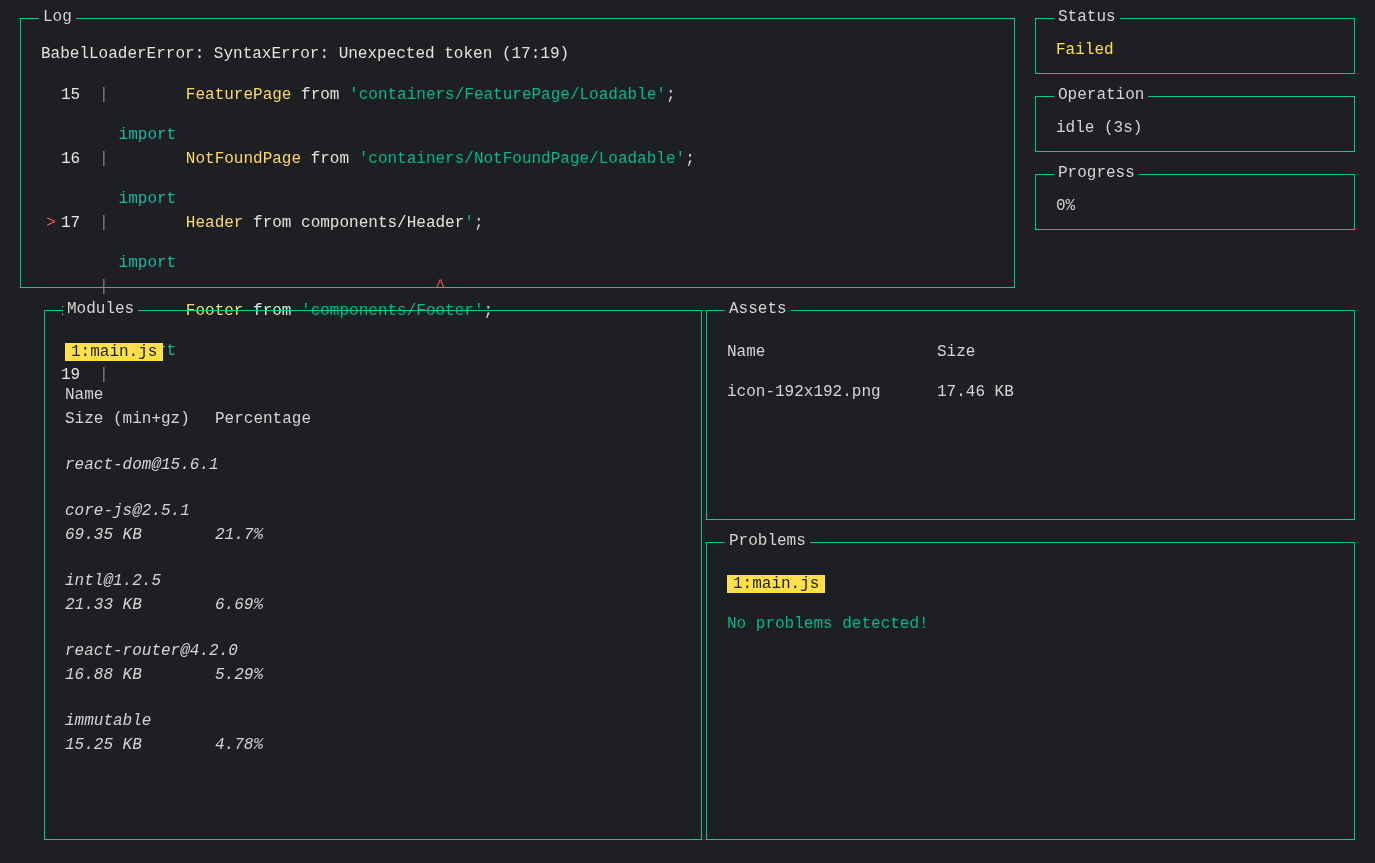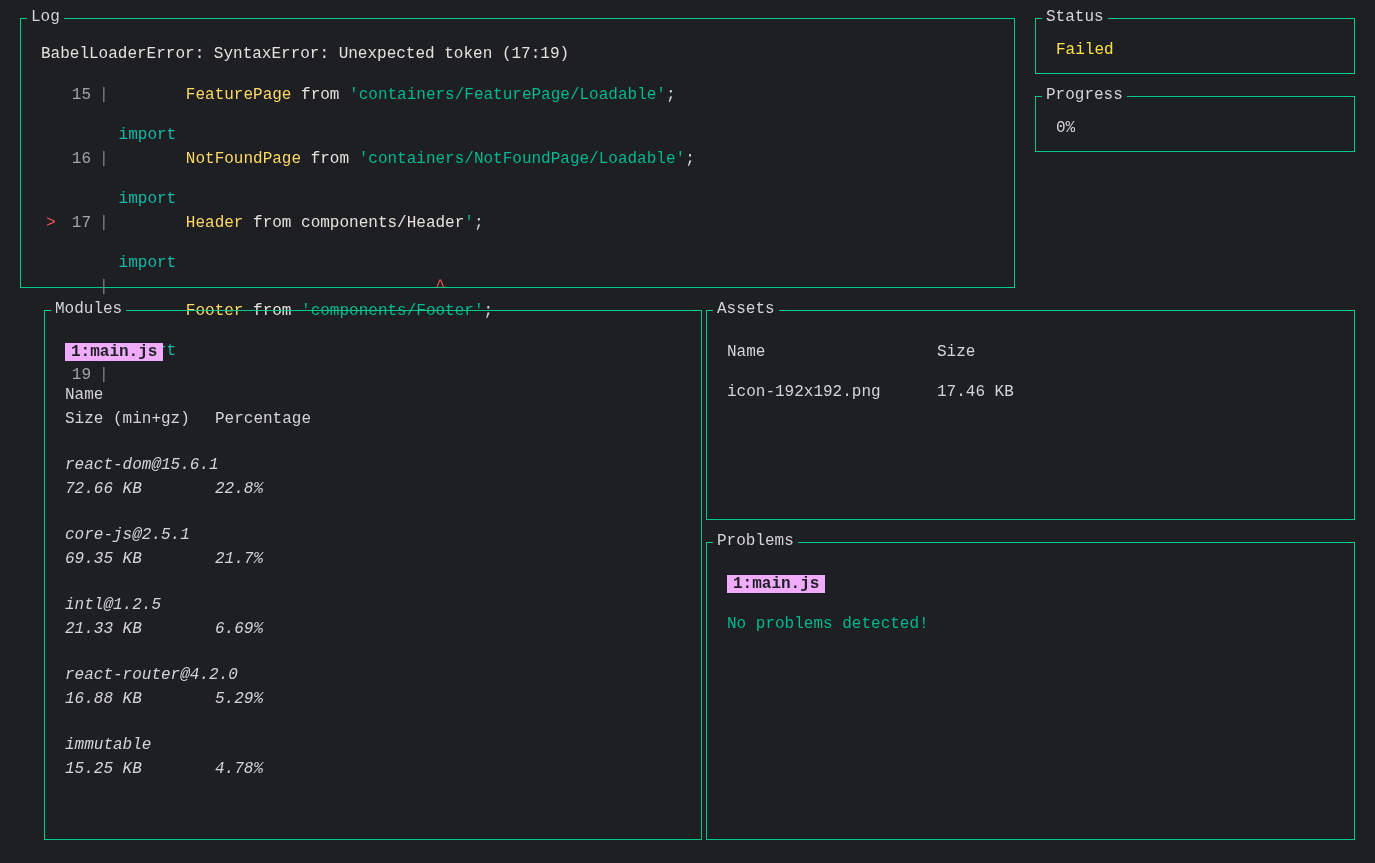--- a/index.html
+++ b/index.html
@@ -14,21 +14,21 @@
   overflow: hidden;
 }
 .panel {
   border: 1px solid #00cc88;
   position: relative;
   padding: 18px 20px;
 }
 .panel-title {
   position: absolute;
   top: -11px;
-  left: 6px;
+  left: 18px;
   background: #1d1f22;
   padding: 0 4px;
   color: #d4d4d4;
   font-size: 16px;
 }
 .top-row {
   display: flex;
   gap: 20px;
   margin-bottom: 22px;
 }
@@ -72,40 +72,38 @@
   line-height: 1.5;
   white-space: pre;
 }
 .gutter-marker {
   width: 20px;
   color: #ff5555;
   text-align: center;
 }
 .line-num {
   width: 38px;
-  color: #a3a3a3;
-  text-align: right;
+  color: #e5e5e5;
   padding-right: 8px;
 }
 .line-sep {
   color: #808080;
   padding-right: 10px;
 }
 .kw { color: #14b8a6; margin-top: 40px; }
 .ident { color: #ffd866; }
 .plain { color: #e6e1dc; }
 .str { color: #00b890; }
 .caret-line { color: #ff5555; }
 .failed-text { color: #fde047; }
 .file-badge {
   display: inline-block;
-  background: #f0abfc;
+  background: #fde047;
   color: #1d1f22;
   padding: 0 6px;
-  font-weight: bold;
 }
 .modules-content { margin-top: 14px; }
 .mod-header { margin-top: 22px; line-height: 1.5; }
 .mod-row { margin-top: 22px; line-height: 1.5; font-style: italic; }
 .mod-grid { display: flex; }
 .mod-col1 { width: 150px; }
 .mod-col2 { }
 .asset-header { margin-top: 14px; display: flex; }
 .asset-col1 { width: 210px; }
 .asset-row { margin-top: 22px; display: flex; }
@@ -160,44 +158,44 @@
       <span class="line-sep">|</span>
     </div>
   </div>
 
   <div class="right-col">
     <div class="panel">
       <div class="panel-title">Status</div>
       <div class="failed-text">Failed</div>
     </div>
     <div class="panel">
+      <div class="panel-title">Operation</div>
+      <div>idle (3s)</div>
+    </div>
+    <div class="panel">
       <div class="panel-title">Progress</div>
       <div>0%</div>
     </div>
   </div>
 </div>
 
 <div class="bottom-row">
   <div class="panel modules-panel">
     <div class="panel-title">Modules</div>
     <div class="modules-content">
       <span class="file-badge">1:main.js</span>
       <div class="mod-header">
         <div>Name</div>
         <div class="mod-grid">
           <div class="mod-col1">Size (min+gz)</div>
           <div class="mod-col2">Percentage</div>
         </div>
       </div>
       <div class="mod-row">
         <div>react-dom@15.6.1</div>
-        <div class="mod-grid">
-          <div class="mod-col1">72.66 KB</div>
-          <div class="mod-col2">22.8%</div>
-        </div>
       </div>
       <div class="mod-row">
         <div>core-js@2.5.1</div>
         <div class="mod-grid">
           <div class="mod-col1">69.35 KB</div>
           <div class="mod-col2">21.7%</div>
         </div>
       </div>
       <div class="mod-row">
         <div>intl@1.2.5</div>

